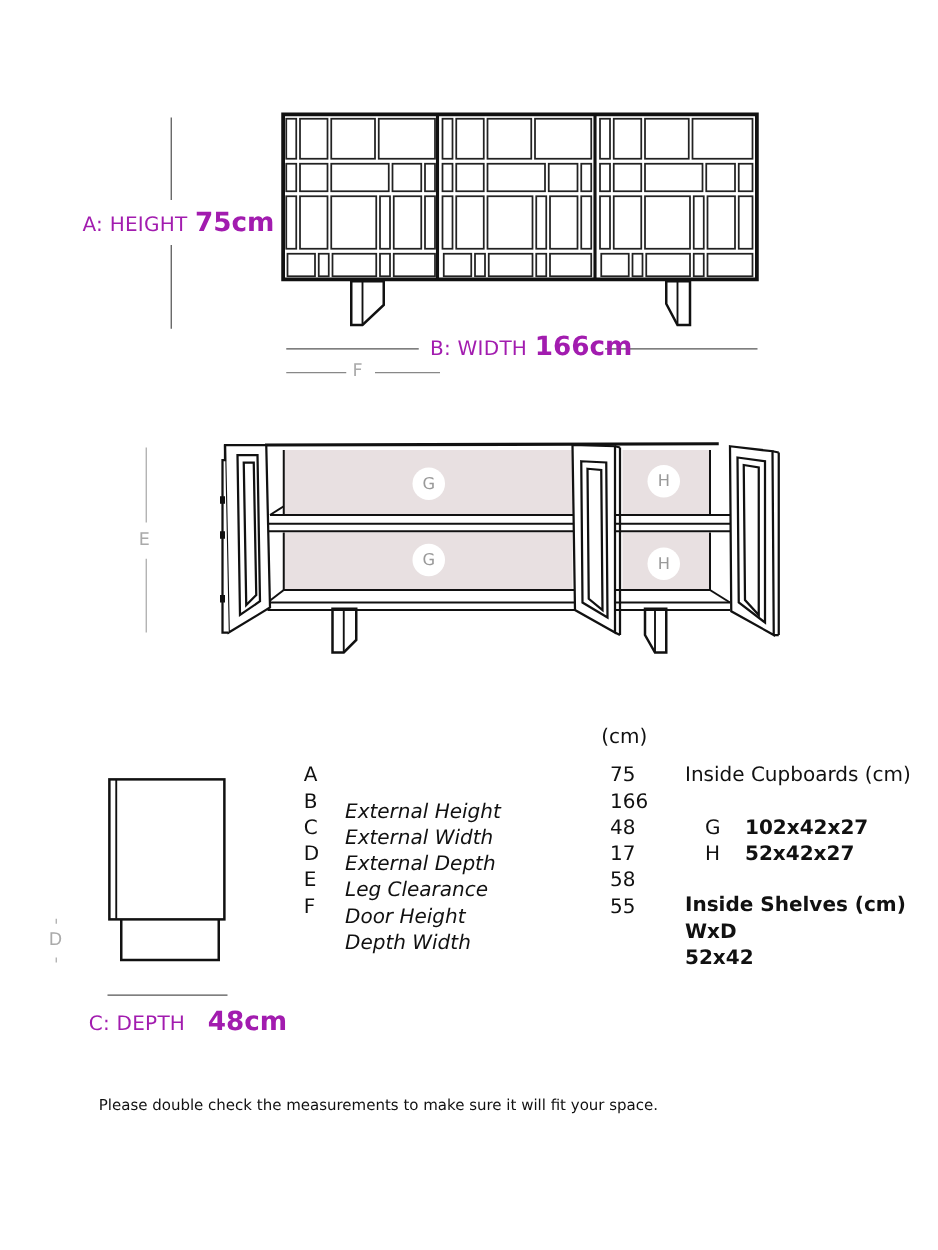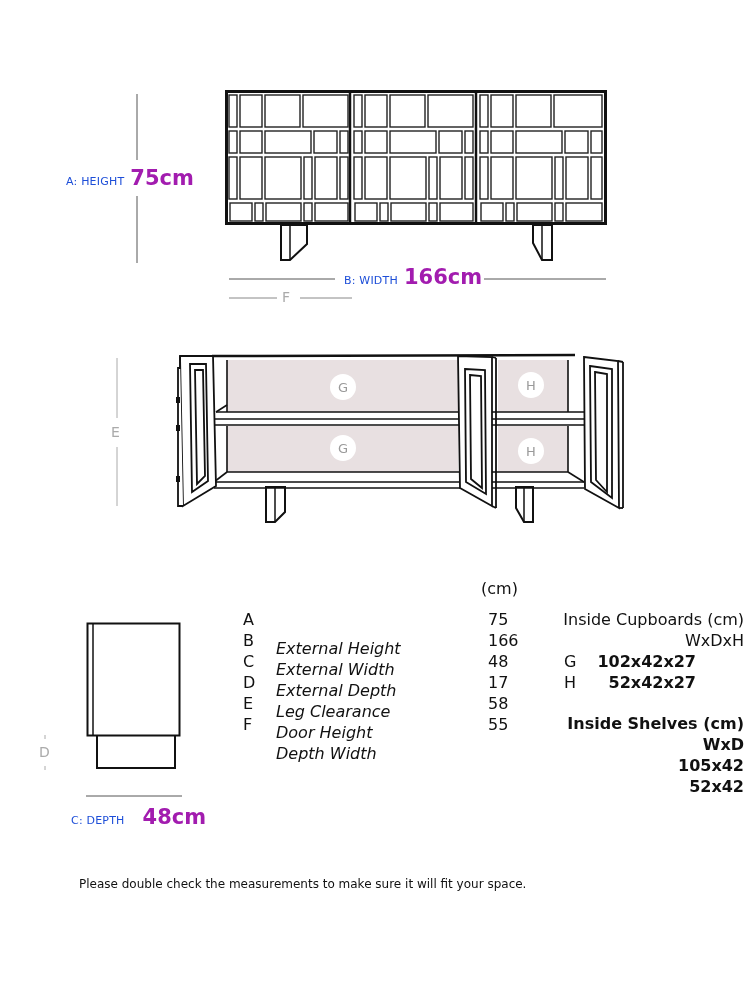--- a/index.html
+++ b/index.html
@@ -1,26 +1,26 @@
 <!DOCTYPE html>
 <html><head>
   <meta charset="utf-8">
   <style>
     html, body { margin: 0; padding: 0; background: #ffffff; }
     body { width: 750px; height: 1000px; position: relative; overflow: hidden;
            font-family: "DejaVu Sans", sans-serif; color: #111; }
     .abs { position: absolute; }
     svg { position: absolute; left: 0; top: 0; }
-    .dim-small { font-size: 11px; letter-spacing: 0.2px; color: #1d4ed8; }
+    .dim-small { font-size: 16px; letter-spacing: 0.2px; color: #a21caf; }
     .dim-big { font-size: 21px; color: #a21caf; font-weight: bold; }
     .dim-label { white-space: nowrap; display: flex; align-items: baseline; gap: 6px; }
     .grey-letter { color: #aaa; font-size: 14px; }
     .table-col { font-size: 16px; line-height: 21px; color: #111; }
     .table-col div { white-space: nowrap; height: 21px; }
-    .center { text-align: right; }
+    .center { text-align: left; }
     .footer-note { font-size: 12px; color: #111; white-space: nowrap; }
     .circle-lbl { position: absolute; width: 26px; height: 26px; border-radius: 50%;
                   background: #ffffff; color: #9a9a9a; font-size: 13px;
                   display: flex; align-items: center; justify-content: center; }
   </style>
 </head>
 <body>
 
 <div>
   <svg width="750" height="1000" viewBox="0 0 750 1000">
@@ -242,32 +242,30 @@
     <div>48</div>
     <div>17</div>
     <div>58</div>
     <div>55</div>
   </div>
 </div>
 
 <div>
   <div class="abs table-col center" style="left:548px; top:609px; width:196px;">
     <div>Inside Cupboards (cm)</div>
-    <div>WxDxH</div>
   </div>
   <div class="abs table-col" style="left:564px; top:651px;">
     <div>G</div>
     <div>H</div>
   </div>
   <div class="abs table-col center" style="left:596px; top:651px; width:100px;font-weight:bold;">
     <div>102x42x27</div>
     <div>52x42x27</div>
   </div>
 
   <div class="abs table-col center" style="left:548px; top:713px; width:196px;font-weight:bold;">
     <div>Inside Shelves (cm)</div>
     <div>WxD</div>
-    <div>105x42</div>
     <div>52x42</div>
   </div>
 </div>
 
 <div class="abs footer-note" style="left:79px; top:877px;">Please double check the measurements to make sure it will fit your space.</div>
 
 </body></html>

